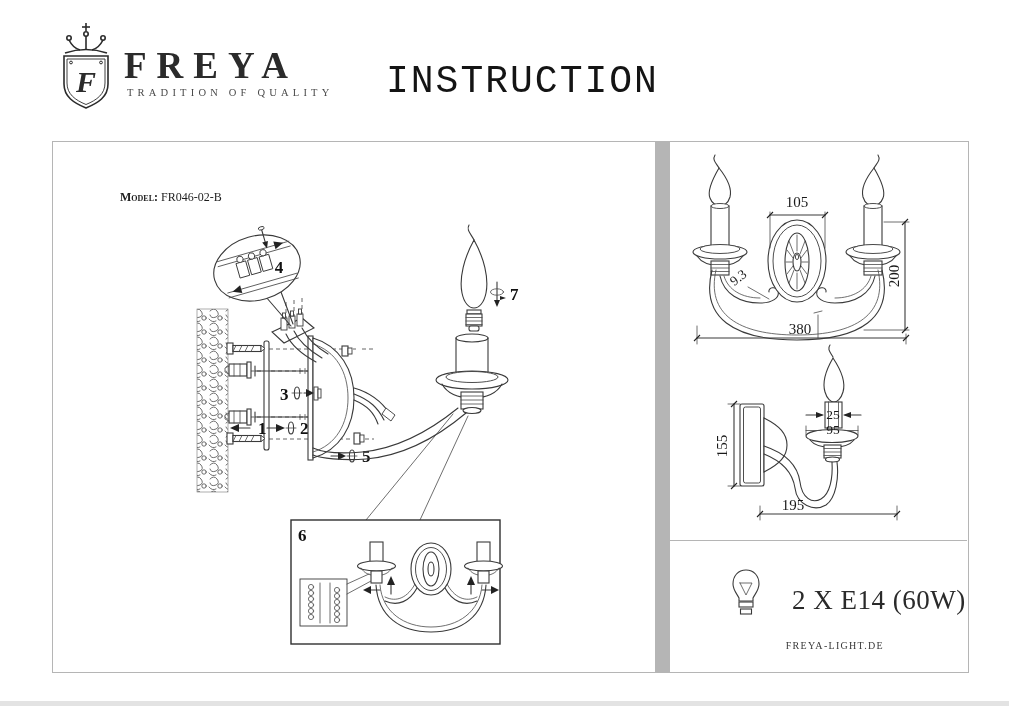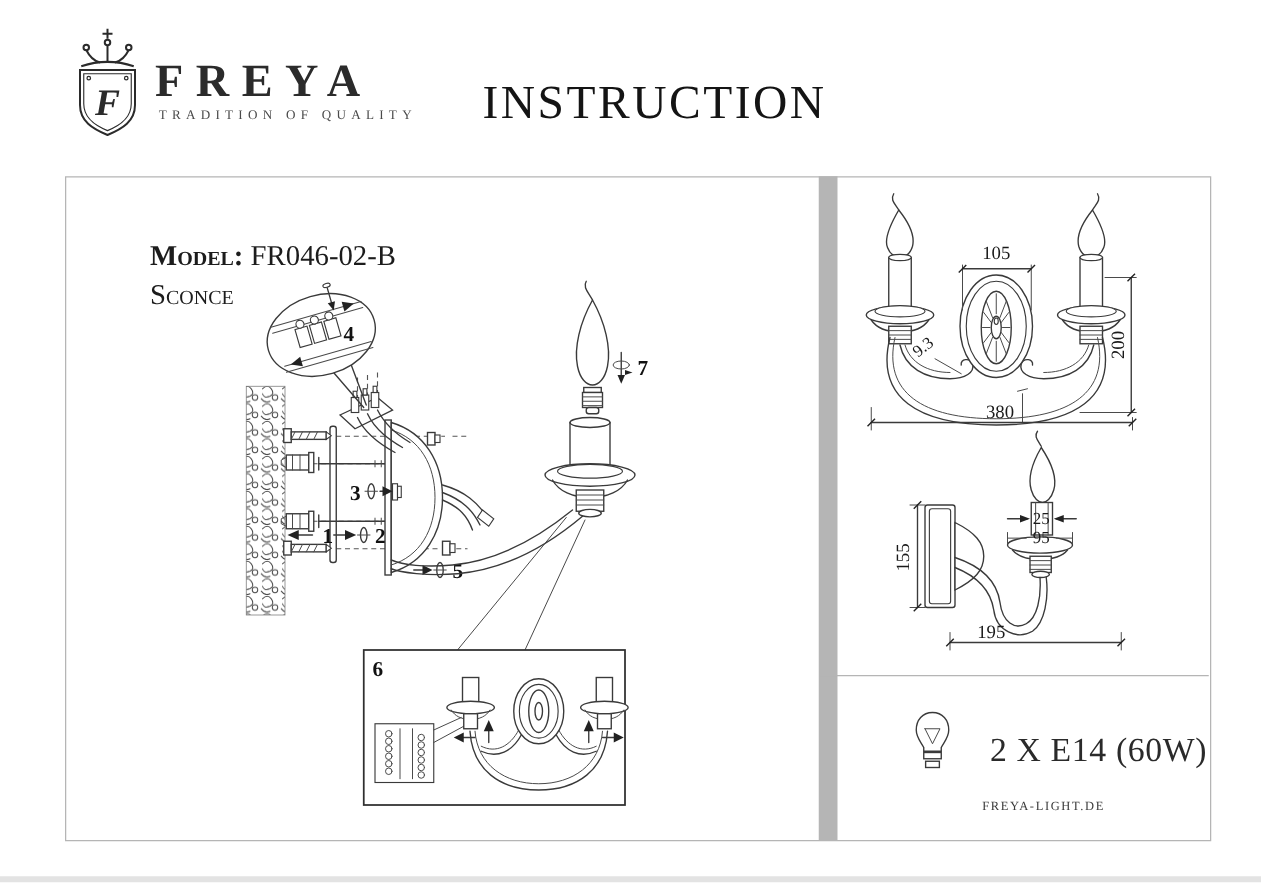--- a/index.html
+++ b/index.html
@@ -2,28 +2,28 @@
 <html><head>
 <meta charset="utf-8">
 <style>
   html,body{margin:0;padding:0;}
   body{width:1009px;height:706px;position:relative;background:#ffffff;overflow:hidden;
        font-family:"Liberation Serif",serif;color:#222;}
   .abs{position:absolute;padding-left:14px;}
   
   .brand{left:110px;top:44px;font-size:37px;font-weight:bold;letter-spacing:10px;color:#2b2b2b;}
   .tagline{left:113px;top:87px;font-size:10.5px;letter-spacing:4.2px;color:#4a4a4a;font-family:Liberation Serif, serif;}
-  .title{left:372px;top:60px;font-size:38px;letter-spacing:2px;color:#141414;}
+  .title{left:372px;top:60px;font-size:38px;letter-spacing:2px;color:#141414;font-family:Liberation Mono, monospace;}
   
   .frame{left:52px;top:141px;width:901px;height:530px;border:1px solid #b5b5b5;}
   .vdiv{left:655px;top:141px;width:1px;height:531px;background:#b5b5b5;}
   .hdiv{left:656px;top:540px;width:297px;height:1px;background:#b5b5b5;}
   .bottomedge{left:0;top:701px;width:1009px;height:5px;background:#e3e3e3;}
   
-  .model{left:106px;top:189px;font-size:23px;line-height:1.35;font-variant:small-caps;color:#1c1c1c;}
+  .model{left:106px;top:189px;font-size:12px;line-height:1.35;font-variant:small-caps;color:#1c1c1c;}
   .model b{font-weight:bold;}
   
   .bulbspec{left:778px;top:585px;font-size:27px;color:#2a2a2a;letter-spacing:0.5px;}
   .site{left:735px;top:640px;width:135px;text-align:right;font-size:10px;letter-spacing:1.3px;color:#3a3a3a;}
   
   svg.draw{position:absolute;left:0;top:0;}
   .ln{fill:none;stroke:#3a3a3a;stroke-width:1.1;stroke-linecap:round;}
   .lnt{fill:none;stroke:#4a4a4a;stroke-width:0.8;stroke-linecap:round;}
   .fw{fill:#fff;stroke:#3a3a3a;stroke-width:1.1;}
   .fwt{fill:#fff;stroke:#3a3a3a;stroke-width:0.9;}
@@ -61,21 +61,20 @@
 <div class="abs title">INSTRUCTION</div>
 
 <div class="abs frame"></div>
 <div class="abs vdiv"></div>
 <div class="abs hdiv"></div>
 <div class="abs bottomedge"></div>
 
 <div class="abs model">
   <div><b>Model:</b>
        <span>FR046-02-B</span></div>
-  <div>Sconce</div>
 </div>
 
 <div class="abs bulbspec">2 X E14 (60W)</div>
 <div class="abs site">FREYA-LIGHT.DE</div>
 
 <svg class="draw" width="1009" height="706" viewBox="0 0 1009 706">
   <defs>
     <pattern id="wall" patternUnits="userSpaceOnUse" width="16" height="14">
       <path class="lnt" d="M2,3 q4,-4 7,0 q3,4 -1,6 q-5,2 -6,-2"></path>
       <circle class="lnt" cx="12" cy="10" r="2.2"></circle>

